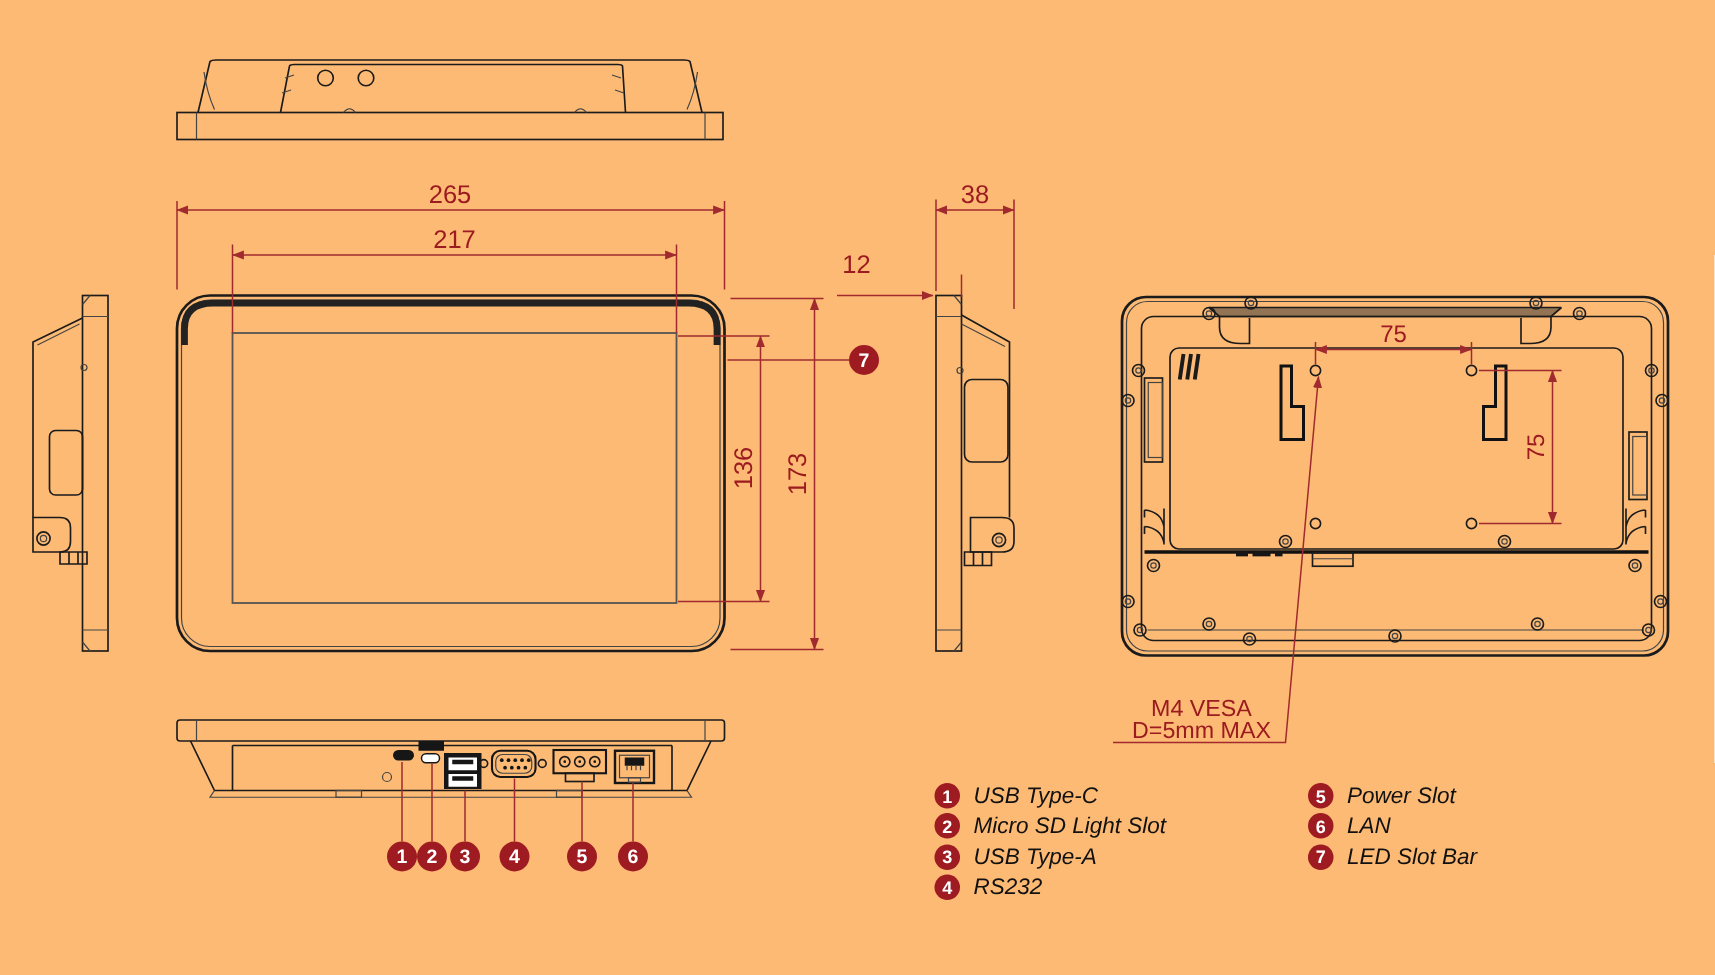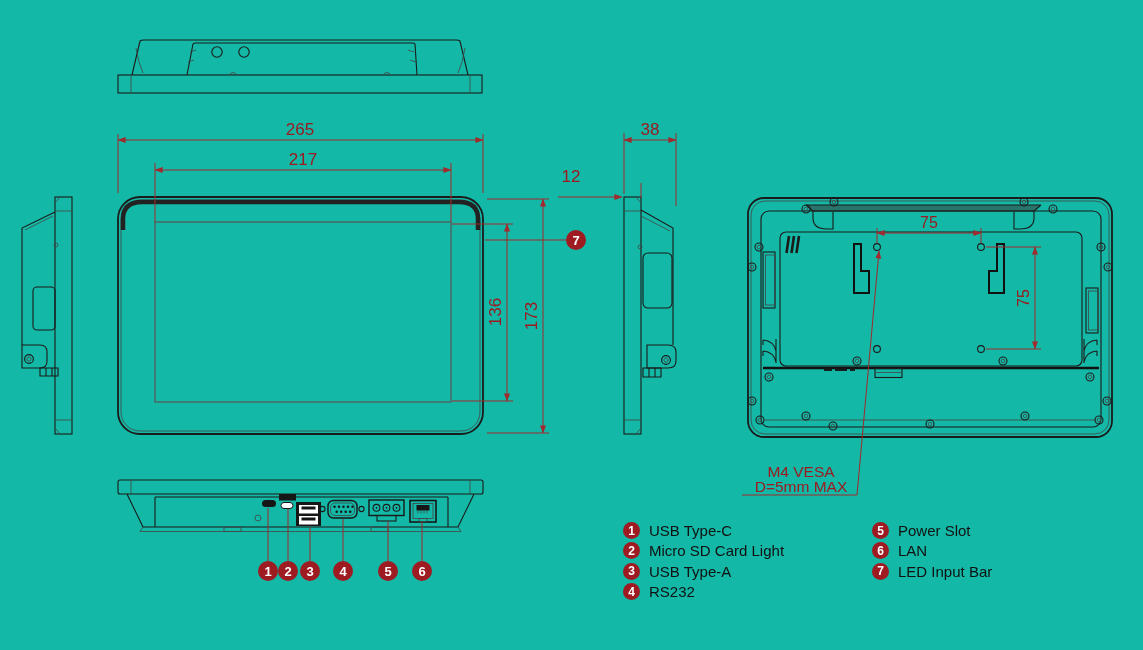--- a/index.html
+++ b/index.html
@@ -1,16 +1,16 @@
 <!DOCTYPE html>
 <html><head>
 <meta charset="utf-8">
 <style>
   html,body{margin:0;padding:0;background:#fff;}
-  .canvas{position:relative;width:1143px;height:650px;background:#14b8a6;overflow:hidden;
+  .canvas{position:relative;width:1143px;height:650px;background:#fdba74;overflow:hidden;
           font-family:"Liberation Sans",sans-serif;}
   .canvas svg{position:absolute;left:0;top:0;}
   
   .ink{stroke:#1b1b1b;fill:none;stroke-width:1.1;}
   .ink-thick{stroke:#1b1b1b;fill:none;stroke-width:1.8;}
   .ink-thin{stroke:#444;fill:none;stroke-width:0.8;}
   .fillk{fill:#161616;stroke:none;}
   
   .red{stroke:#A02A2E;fill:none;stroke-width:1;}
   .dimtxt{fill:#9B1B20;font-size:17px;font-family:"Liberation Sans",sans-serif;}
@@ -18,21 +18,21 @@
   .vesatxt{fill:#9B1B20;font-size:15.5px;font-family:"Liberation Sans",sans-serif;}
   .callout-num{fill:#fff;font-size:13px;font-weight:bold;font-family:"Liberation Sans",sans-serif;}
   
   .legend{position:absolute;left:623px;top:522px;display:flex;}
   .legend-col{display:flex;flex-direction:column;}
   .legend-col+.legend-col{margin-left:66px;}
   .legend-row{display:flex;align-items:center;height:17px;margin-bottom:3.4px;}
   .badge{width:17px;height:17px;border-radius:50%;background:#9E1B22;color:#fff;
          font-size:12px;font-weight:bold;display:flex;align-items:center;justify-content:center;
          flex:0 0 17px;}
-  .legend-label{margin-left:9px;font-size:15px;color:#111;white-space:nowrap;}
+  .legend-label{margin-left:9px;font-size:15px;color:#111;white-space:nowrap;font-style:italic;}
   .col1{width:183px;}
 </style>
 </head>
 <body>
 
 <div class="canvas">
 <svg width="1143" height="650" viewBox="0 0 1143 650">
   <defs>
     <marker id="ar" viewBox="0 0 10 10" refX="9.5" refY="5" markerWidth="8" markerHeight="8" orient="auto-start-reverse">
       <path d="M0,1.2 L10,5 L0,8.8 Z" fill="#A02A2E"></path>
@@ -293,21 +293,21 @@
 </svg>
 
 <div class="legend">
   <div class="legend-col col1">
     <div class="legend-row">
       <span class="badge">1</span>
       <span class="legend-label">USB Type-C</span>
     </div>
     <div class="legend-row">
       <span class="badge">2</span>
-      <span class="legend-label">Micro SD Card Light</span>
+      <span class="legend-label">Micro SD Light Slot</span>
     </div>
     <div class="legend-row">
       <span class="badge">3</span>
       <span class="legend-label">USB Type-A</span>
     </div>
     <div class="legend-row">
       <span class="badge">4</span>
       <span class="legend-label">RS232</span>
     </div>
   </div>
@@ -315,17 +315,17 @@
     <div class="legend-row">
       <span class="badge">5</span>
       <span class="legend-label">Power Slot</span>
     </div>
     <div class="legend-row">
       <span class="badge">6</span>
       <span class="legend-label">LAN</span>
     </div>
     <div class="legend-row">
       <span class="badge">7</span>
-      <span class="legend-label">LED Input Bar</span>
+      <span class="legend-label">LED Slot Bar</span>
     </div>
   </div>
 </div>
 </div>
 
 </body></html>

